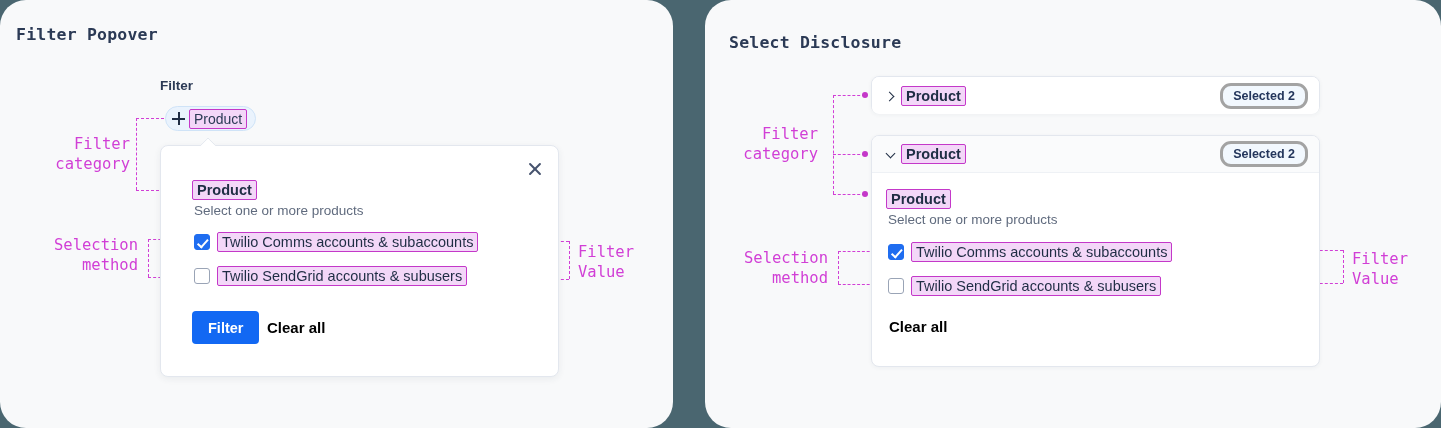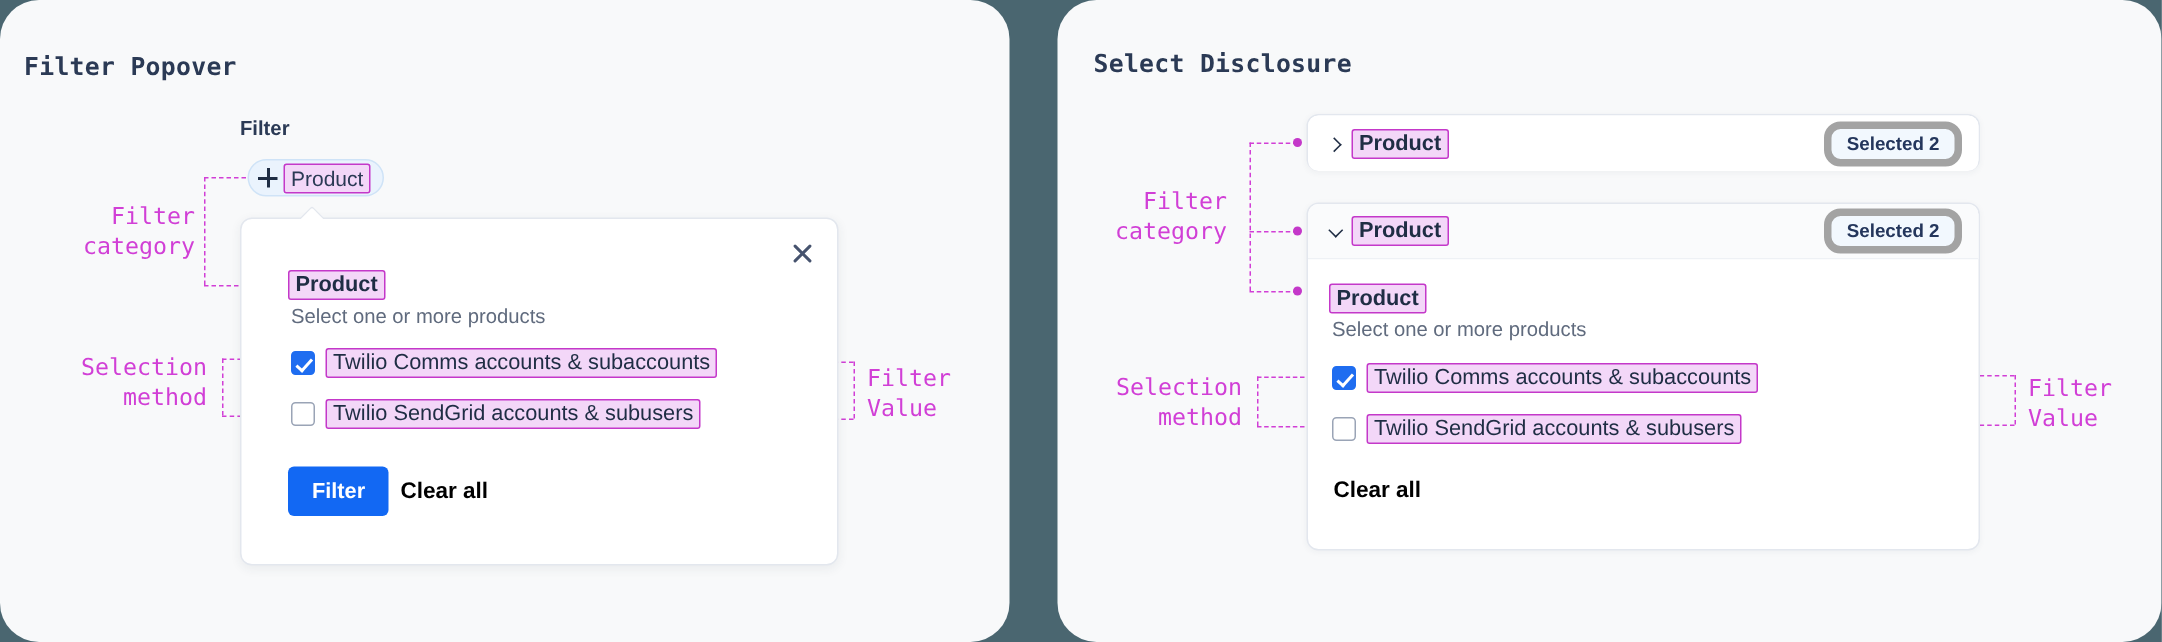--- a/index.html
+++ b/index.html
@@ -33,21 +33,21 @@
 
   .panel-title {
     position: absolute;
     font-family: "DejaVu Sans Mono", "Liberation Mono", monospace;
     font-size: 16.5px;
     font-weight: 700;
     color: #2b3a55;
     letter-spacing: .2px;
     white-space: nowrap;
   }
-  .panel-left  .panel-title { left: 16px;  top: 35px; }
+  .panel-left  .panel-title { left: 16px;  top: 25px; }
   .panel-right .panel-title { left: 24px;  top: 33px; }
 
   
   .anno-label {
     position: absolute;
     font-family: "DejaVu Sans Mono", "Liberation Mono", monospace;
     font-size: 15.5px;
     line-height: 20px;
     color: #d13fd6;
     white-space: pre;
@@ -281,21 +281,21 @@
     color: #1f2d44;
     padding: 1px 4px;
     white-space: nowrap;
   }
   .sel-pill {
     margin-left: auto;
     font-size: 12.5px;
     font-weight: 700;
     color: #24365c;
     background: #f2f8fe;
-    border: 5px solid #a3a3a3;
+    border: 3px solid #a3a3a3;
     border-radius: 11px;
     padding: 3px 10px;
     white-space: nowrap;
     text-align: center;
   }
 </style>
 </head>
 <body>
 
 <div class="stage">

